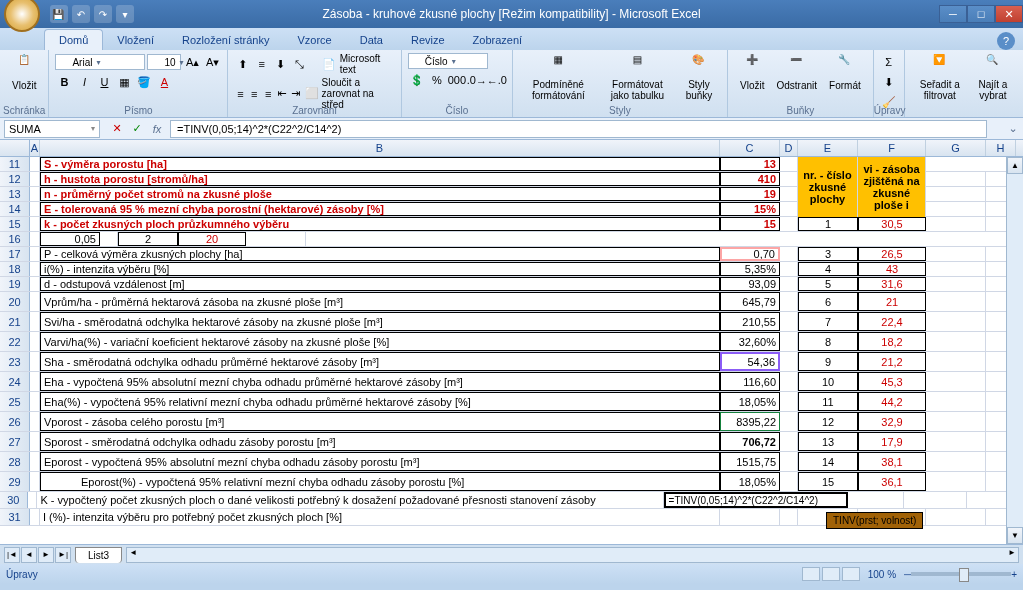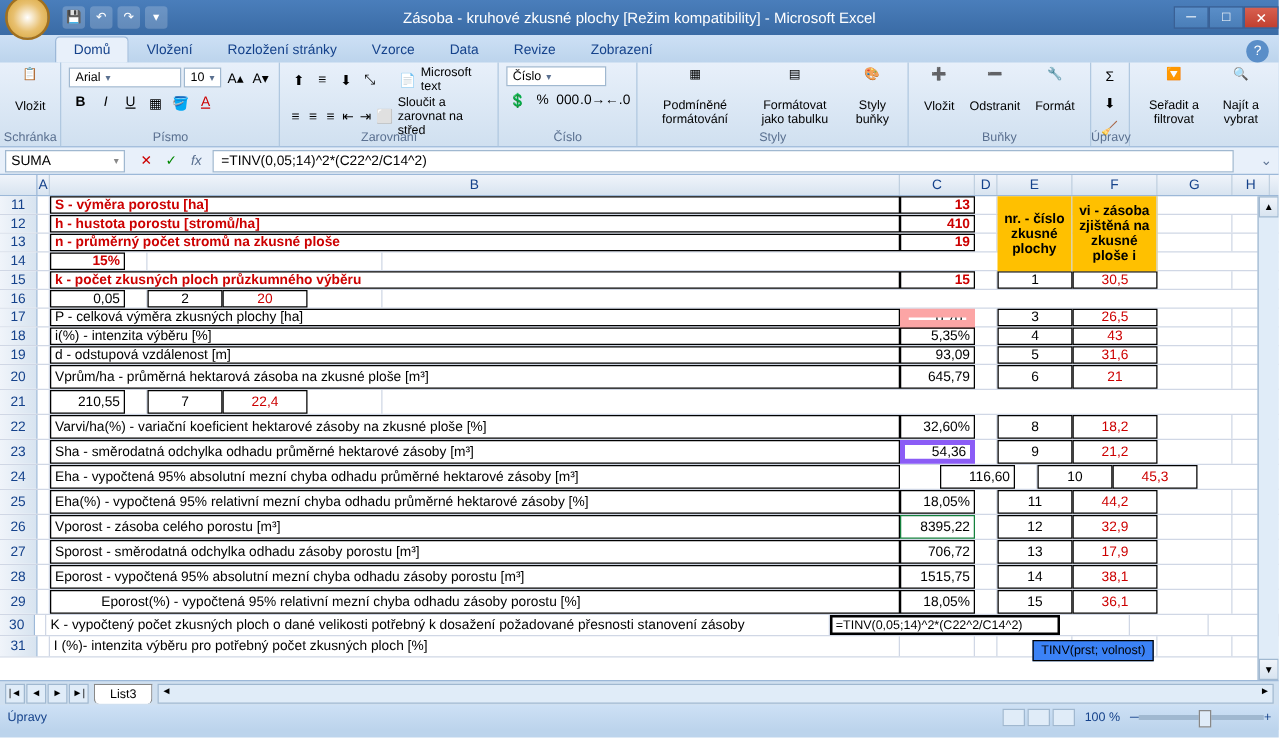--- a/index.html
+++ b/index.html
@@ -19,21 +19,21 @@
 .ribbon-tabs { background: linear-gradient(#cde0f5, #bcd4ec); height: 22px; display: flex; align-items: flex-end; padding-left: 44px; font-size: 11px; }
 .rib-tab { padding: 4px 14px; cursor: pointer; color: #15428b; border-radius: 4px 4px 0 0; }
 .rib-tab.active { background: #e8f0fa; border: 1px solid #9cb8d8; border-bottom: none; }
 .help-btn { margin-left: auto; width: 18px; height: 18px; background: #5a8ec8; border-radius: 50%; color: #fff; text-align: center; line-height: 18px; font-size: 11px; margin-right: 8px; }
 
 
 .ribbon { background: linear-gradient(#e8f0fa, #d0e0f0); height: 68px; display: flex; border-bottom: 1px solid #9cb8d8; font-size: 10px; }
 .rib-group { border-right: 1px solid #b0c8e0; padding: 2px 6px 14px; display: flex; flex-direction: column; position: relative; }
 .rib-group-label { position: absolute; bottom: 1px; left: 0; right: 0; text-align: center; color: #5a7090; font-size: 10px; }
 .rib-row { display: flex; gap: 2px; align-items: center; margin: 1px 0; }
-.rib-dd { background: #fff; border: 1px solid #a0b8d0; padding: 1px 4px; font-size: 10px; height: 16px; display: flex; align-items: center; gap: 4px; }
+.rib-dd { background: #fff; border: 1px solid #a0b8d0; padding: 1px 16px; font-size: 10px; height: 16px; display: flex; align-items: center; gap: 4px; }
 .rib-dd::after { content: '▾'; font-size: 8px; color: #5a7090; }
 .rib-btn { width: 18px; height: 18px; border: 1px solid transparent; display: flex; align-items: center; justify-content: center; font-size: 11px; cursor: pointer; }
 .rib-big { display: flex; flex-direction: column; align-items: center; padding: 2px 6px; cursor: pointer; text-align: center; line-height: 1.1; }
 .rib-big .ico { width: 24px; height: 24px; margin-bottom: 2px; }
 
 
 .name-formula { background: #e8f0fa; height: 22px; display: flex; align-items: center; border-bottom: 1px solid #9cb8d8; font-size: 11px; }
 .name-box { width: 96px; background: #fff; border: 1px solid #a0b8d0; padding: 2px 4px; margin: 0 4px; display: flex; align-items: center; justify-content: space-between; }
 .name-box::after { content: '▾'; font-size: 8px; color: #888; }
 .fx-btns { display: flex; gap: 2px; margin: 0 4px; }
@@ -71,21 +71,21 @@
 
 .statusbar { background: linear-gradient(#cde0f5, #bcd4ec); height: 20px; display: flex; align-items: center; font-size: 10px; padding: 0 6px; color: #15428b; }
 .view-btns { margin-left: auto; display: flex; gap: 2px; }
 .view-btn { width: 18px; height: 14px; background: #e0ecf8; border: 1px solid #a0b8d0; }
 .zoom { margin: 0 8px; }
 .zoom-slider { width: 100px; height: 4px; background: #a0b8d0; position: relative; display: inline-block; vertical-align: middle; }
 .zoom-slider::after { content: ''; position: absolute; left: 48px; top: -4px; width: 8px; height: 12px; background: #e0ecf8; border: 1px solid #888; }
 
 .vscroll { position: absolute; right: 0; top: 17px; bottom: 0; width: 17px; background: #e0ecf8; border-left: 1px solid #a0b8d0; }
 .vscroll-btn { height: 17px; background: linear-gradient(#f0f4fa,#d8e4f0); border: 1px solid #a0b8d0; text-align: center; font-size: 8px; line-height: 15px; }
-.tooltip { position: absolute; background: #3b82f6; border: 1px solid #000; padding: 2px 6px; font-size: 10px; z-index: 100; }
+.tooltip { position: absolute; background: #a16207; border: 1px solid #000; padding: 2px 6px; font-size: 10px; z-index: 100; }
 </style>
 </head>
 <body>
 
 <div class="titlebar">
   <div class="office-btn"></div>
   <div class="qat">
     <div class="qat-btn">💾</div>
     <div class="qat-btn">↶</div>
     <div class="qat-btn">↷</div>
@@ -283,20 +283,21 @@
     <div class="cell col-B red" style="border:1px solid #000;">n - průměrný počet stromů na zkusné ploše</div>
     <div class="cell col-C red right" style="border:1px solid #000;">19</div>
     <div class="cell col-D"></div>
     <div class="cell col-E" style="visibility:hidden"></div>
         <div class="cell col-F" style="visibility:hidden"></div>
     <div class="cell col-G"></div>
   </div>
       <div class="grid-row" style="height:15px">
     <div class="row-h">14</div>
     <div class="cell col-A"></div>
+    <div class="cell col-B red" style="border:1px solid #000;">E - tolerovaná 95 % mezní chyba porostní (hektarové) zásoby [%]</div>
     <div class="cell col-C red right" style="border:1px solid #000;">15%</div>
     <div class="cell col-D"></div>
     <div class="cell col-E" style="visibility:hidden"></div>
         <div class="cell col-F" style="visibility:hidden"></div>
     <div class="cell col-G"></div>
   </div>
       <div class="grid-row" style="height:15px">
     <div class="row-h">15</div>
     <div class="cell col-A"></div>
     <div class="cell col-B red" style="border:1px solid #000;">k - počet zkusných ploch průzkumného výběru</div>
@@ -312,21 +313,21 @@
     <div class="cell col-C right" style="border:1px solid #000;text-align:right;">0,05</div>
     <div class="cell col-D"></div>
     <div class="cell col-E center" style="border:1px solid #000">2</div>
         <div class="cell col-F center" style="border:1px solid #000;color:#c00">20</div>
     <div class="cell col-G"></div>
   </div>
       <div class="grid-row" style="height:15px">
     <div class="row-h">17</div>
     <div class="cell col-A"></div>
     <div class="cell col-B " style="border:1px solid #000;">P - celková výměra zkusných plochy [ha]</div>
-    <div class="cell col-C right" style="border:7px solid #fca5a5;">0,70</div>
+    <div class="cell col-C right" style="border:2px solid #fca5a5;">0,70</div>
     <div class="cell col-D"></div>
     <div class="cell col-E center" style="border:1px solid #000">3</div>
         <div class="cell col-F center" style="border:1px solid #000;color:#c00">26,5</div>
     <div class="cell col-G"></div>
   </div>
       <div class="grid-row" style="height:15px">
     <div class="row-h">18</div>
     <div class="cell col-A"></div>
     <div class="cell col-B " style="border:1px solid #000;">i(%) - intenzita výběru [%]</div>
     <div class="cell col-C right" style="border:1px solid #000;">5,35%</div>
@@ -351,51 +352,52 @@
     <div class="cell col-B " style="border:1px solid #000;">Vprům/ha - průměrná hektarová zásoba na zkusné ploše [m³]</div>
     <div class="cell col-C right" style="border:1px solid #000;">645,79</div>
     <div class="cell col-D"></div>
     <div class="cell col-E center" style="border:1px solid #000">6</div>
         <div class="cell col-F center" style="border:1px solid #000;color:#c00">21</div>
     <div class="cell col-G"></div>
   </div>
       <div class="grid-row" style="height:20px">
     <div class="row-h">21</div>
     <div class="cell col-A"></div>
+    <div class="cell col-B " style="border:1px solid #000;">Svi/ha - směrodatná odchylka hektarové zásoby na zkusné ploše [m³]</div>
     <div class="cell col-C right" style="border:1px solid #000;">210,55</div>
     <div class="cell col-D"></div>
     <div class="cell col-E center" style="border:1px solid #000">7</div>
         <div class="cell col-F center" style="border:1px solid #000;color:#c00">22,4</div>
     <div class="cell col-G"></div>
   </div>
       <div class="grid-row" style="height:20px">
     <div class="row-h">22</div>
     <div class="cell col-A"></div>
     <div class="cell col-B " style="border:1px solid #000;">Varvi/ha(%) - variační koeficient hektarové zásoby na zkusné ploše [%]</div>
     <div class="cell col-C right" style="border:1px solid #000;padding-left:15px;">32,60%</div>
     <div class="cell col-D"></div>
     <div class="cell col-E center" style="border:1px solid #000">8</div>
         <div class="cell col-F center" style="border:1px solid #000;color:#c00">18,2</div>
     <div class="cell col-G"></div>
   </div>
       <div class="grid-row" style="height:20px">
     <div class="row-h">23</div>
     <div class="cell col-A"></div>
     <div class="cell col-B " style="border:1px solid #000;">Sha - směrodatná odchylka odhadu průměrné hektarové zásoby [m³]</div>
-    <div class="cell col-C right" style="border:4px solid #8b5cf6;">54,36</div>
+    <div class="cell col-C right" style="border:2px solid #8b5cf6;">54,36</div>
     <div class="cell col-D"></div>
     <div class="cell col-E center" style="border:1px solid #000">9</div>
         <div class="cell col-F center" style="border:1px solid #000;color:#c00">21,2</div>
     <div class="cell col-G"></div>
   </div>
       <div class="grid-row" style="height:20px">
     <div class="row-h">24</div>
     <div class="cell col-A"></div>
     <div class="cell col-B " style="border:1px solid #000;">Eha - vypočtená 95% absolutní mezní chyba odhadu průměrné hektarové zásoby [m³]</div>
-    <div class="cell col-C right" style="border:1px solid #000;margin-left:32px;">116,60</div>
+    <div class="cell col-C right" style="border:1px solid #000;">116,60</div>
     <div class="cell col-D"></div>
     <div class="cell col-E center" style="border:1px solid #000">10</div>
         <div class="cell col-F center" style="border:1px solid #000;color:#c00">45,3</div>
     <div class="cell col-G"></div>
   </div>
       <div class="grid-row" style="height:20px">
     <div class="row-h">25</div>
     <div class="cell col-A"></div>
     <div class="cell col-B " style="border:1px solid #000;">Eha(%) - vypočtená 95% relativní mezní chyba odhadu průměrné hektarové zásoby [%]</div>
     <div class="cell col-C right" style="border:1px solid #000;">18,05%</div>
@@ -411,21 +413,21 @@
     <div class="cell col-C right" style="border:1px solid #15803d;">8395,22</div>
     <div class="cell col-D"></div>
     <div class="cell col-E center" style="border:1px solid #000">12</div>
         <div class="cell col-F center" style="border:1px solid #000;color:#c00">32,9</div>
     <div class="cell col-G"></div>
   </div>
       <div class="grid-row" style="height:20px">
     <div class="row-h">27</div>
     <div class="cell col-A"></div>
     <div class="cell col-B " style="border:1px solid #000;">Sporost - směrodatná odchylka odhadu zásoby porostu [m³]</div>
-    <div class="cell col-C right" style="border:1px solid #000;">706,72</div>
+    <div class="cell col-C right" style="border:1px solid #000;font-weight:bold;">706,72</div>
     <div class="cell col-D"></div>
     <div class="cell col-E center" style="border:1px solid #000">13</div>
         <div class="cell col-F center" style="border:1px solid #000;color:#c00">17,9</div>
     <div class="cell col-G"></div>
   </div>
       <div class="grid-row" style="height:20px">
     <div class="row-h">28</div>
     <div class="cell col-A"></div>
     <div class="cell col-B " style="border:1px solid #000;">Eporost - vypočtená 95% absolutní mezní chyba odhadu zásoby porostu [m³]</div>
     <div class="cell col-C right" style="border:1px solid #000;">1515,75</div>

